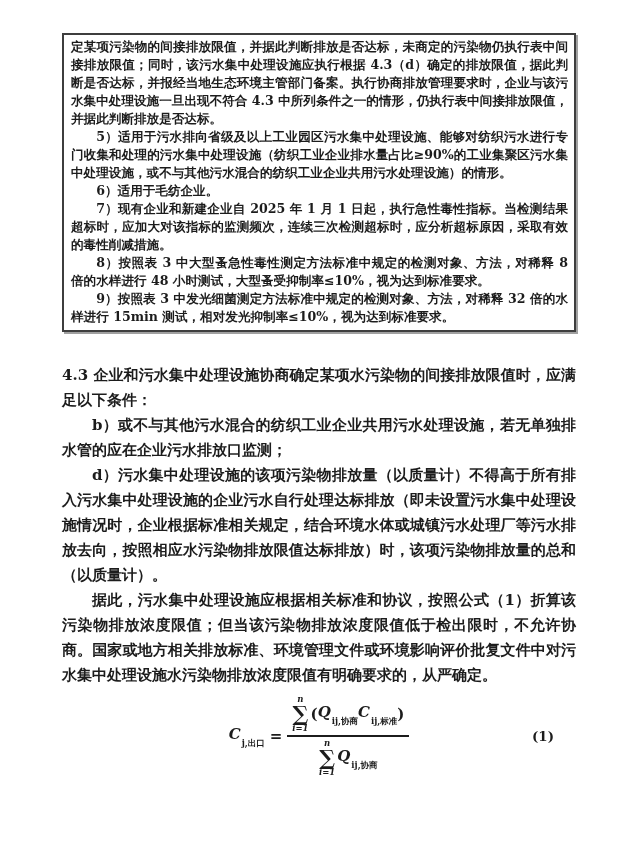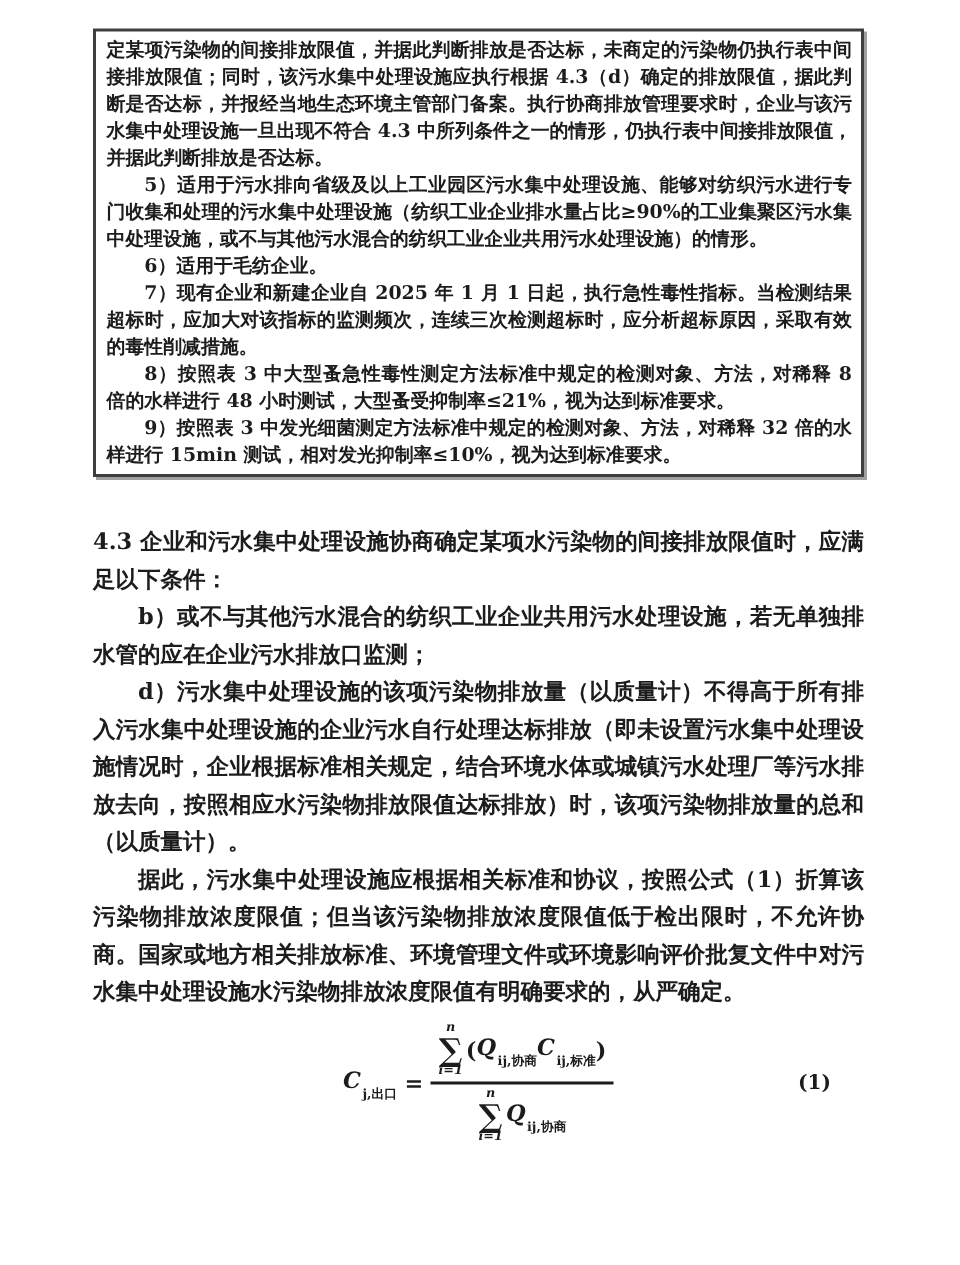--- a/index.html
+++ b/index.html
@@ -11,21 +11,21 @@
     width: 640px;
     height: 843px;
     overflow: hidden;
     font-family: "DejaVu Serif", "Liberation Serif", serif;
     color: #1c1c1c;
   }
   .page {
     box-sizing: border-box;
     width: 640px;
     height: 632px;
-    padding: 19px 64px 0 62px;
+    padding: 33px 64px 0 62px;
   }
   
   .note-box {
     box-sizing: border-box;
     border: 2px solid #3e3e3e;
     box-shadow: 2px 2px 0 #a0a0a0;
     padding: 3px 6px 4px 7px;
     font-size: 12.6px;
     line-height: 18px;
     font-weight: 700;
@@ -107,21 +107,21 @@
 </head>
 <body>
 
 <div class="page">
 
   <div class="note-box">
     <p class="continuation">定某项污染物的间接排放限值，并据此判断排放是否达标，未商定的污染物仍执行表中间接排放限值；同时，该污水集中处理设施应执行根据 4.3（d）确定的排放限值，据此判断是否达标，并报经当地生态环境主管部门备案。执行协商排放管理要求时，企业与该污水集中处理设施一旦出现不符合 4.3 中所列条件之一的情形，仍执行表中间接排放限值，并据此判断排放是否达标。</p>
     <p>5）适用于污水排向省级及以上工业园区污水集中处理设施、能够对纺织污水进行专门收集和处理的污水集中处理设施（纺织工业企业排水量占比≥90%的工业集聚区污水集中处理设施，或不与其他污水混合的纺织工业企业共用污水处理设施）的情形。</p>
     <p>6）适用于毛纺企业。</p>
     <p>7）现有企业和新建企业自 2025 年 1 月 1 日起，执行急性毒性指标。当检测结果超标时，应加大对该指标的监测频次，连续三次检测超标时，应分析超标原因，采取有效的毒性削减措施。</p>
-    <p>8）按照表 3 中大型蚤急性毒性测定方法标准中规定的检测对象、方法，对稀释 8 倍的水样进行 48 小时测试，大型蚤受抑制率≤21%，视为达到标准要求。</p>
+    <p>8）按照表 3 中大型蚤急性毒性测定方法标准中规定的检测对象、方法，对稀释 8 倍的水样进行 48 小时测试，大型蚤受抑制率≤10%，视为达到标准要求。</p>
     <p>9）按照表 3 中发光细菌测定方法标准中规定的检测对象、方法，对稀释 32 倍的水样进行 15min 测试，相对发光抑制率≤10%，视为达到标准要求。</p>
   </div>
 
   <div class="body-text">
     <p>4.3 企业和污水集中处理设施协商确定某项水污染物的间接排放限值时，应满足以下条件：</p>
     <p class="indent">b）或不与其他污水混合的纺织工业企业共用污水处理设施，若无单独排水管的应在企业污水排放口监测；</p>
     <p class="indent">d）污水集中处理设施的该项污染物排放量（以质量计）不得高于所有排入污水集中处理设施的企业污水自行处理达标排放（即未设置污水集中处理设施情况时，企业根据标准相关规定，结合环境水体或城镇污水处理厂等污水排放去向，按照相应水污染物排放限值达标排放）时，该项污染物排放量的总和（以质量计）。</p>
     <p class="indent">据此，污水集中处理设施应根据相关标准和协议，按照公式（1）折算该污染物排放浓度限值；但当该污染物排放浓度限值低于检出限时，不允许协商。国家或地方相关排放标准、环境管理文件或环境影响评价批复文件中对污水集中处理设施水污染物排放浓度限值有明确要求的，从严确定。</p>
   </div>
 

